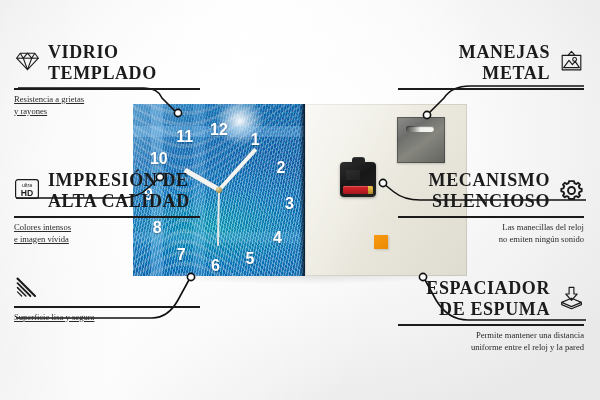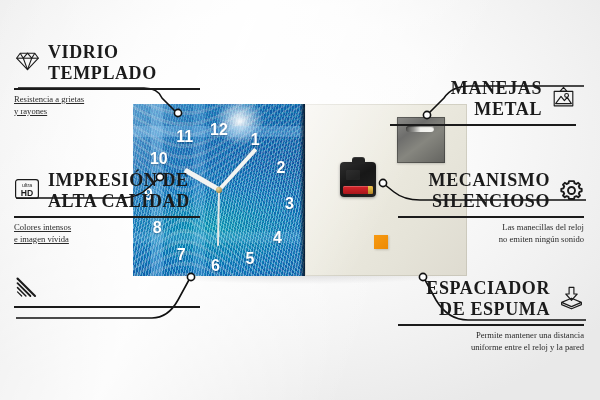--- a/index.html
+++ b/index.html
@@ -308,21 +308,21 @@
     align-items: flex-start;
     justify-content: center;
     color: #1b1b1b;
   }
   .ico svg { display: block; }
 
   
   #co-vidrio    { left: 14px;  top: 42px;  }
   #co-impresion { left: 14px;  top: 170px; }
   #co-bordes    { left: 14px;  top: 276px; }
-  #co-manejas   { left: 390px; top: 42px; margin-top: 36px;  }
+  #co-manejas   { left: 398px; top: 42px;  }
   #co-mecanismo { left: 398px; top: 170px; }
   #co-espaciador{ left: 398px; top: 278px; }
 </style>
 </head>
 <body>
 
 <div class="canvas">
   <div class="bg-sheen"></div>
 
   <div class="product-shadow"></div>
@@ -454,20 +454,23 @@
           <g stroke="currentColor" stroke-linecap="round">
             <path d="M2.5,2.5 L20,20" stroke-width="2.1"></path>
             <path d="M2.5,7.2 L15.4,20" stroke-width="1.8"></path>
             <path d="M2.5,11.6 L10.9,20" stroke-width="1.5"></path>
             <path d="M2.5,15.8 L6.7,20" stroke-width="1.2"></path>
           </g>
         </svg>
       </span>
     </div>
     <div class="rule"></div>
+    <div class="desc">
+      <span style="white-space:pre-line;">Superficie lisa y segura</span>
+    </div>
   </div>
 
   <div class="callout right" id="co-manejas">
     <div class="head">
       <span class="title">
         <span>MANEJAS</span><br>
         <span>METAL</span>
       </span>
       <span class="ico">
         <svg width="25" height="24" viewBox="0 0 25 24">

